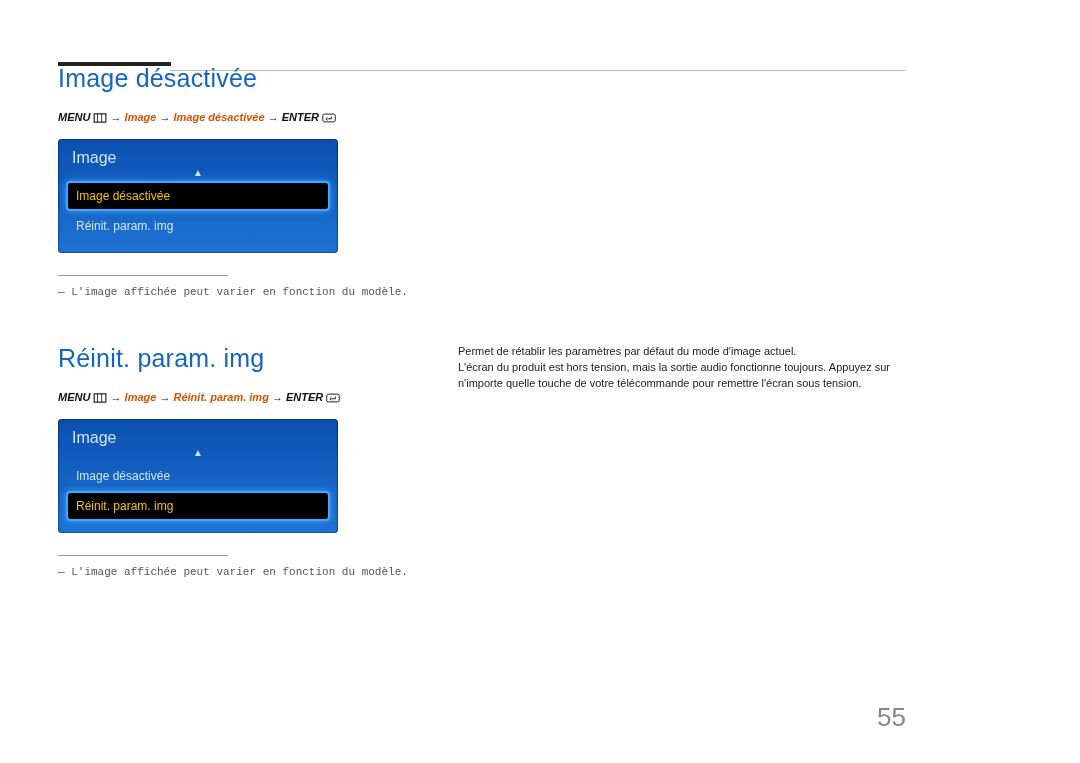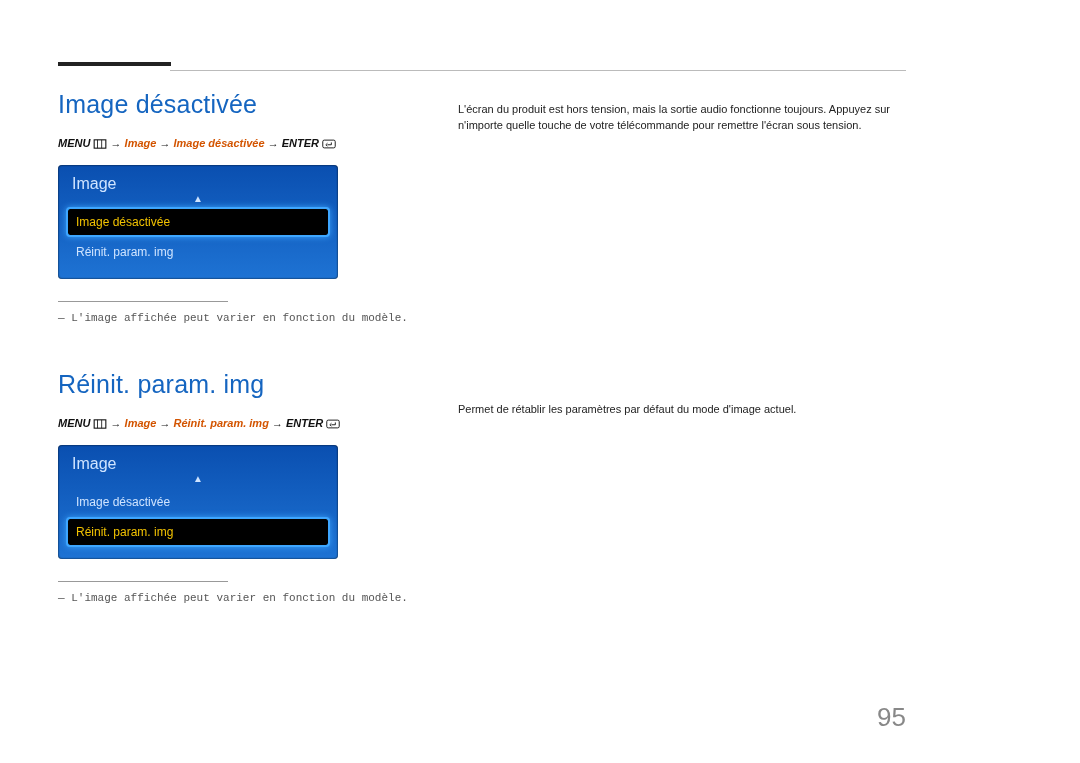--- a/index.html
+++ b/index.html
@@ -1,17 +1,17 @@
 <!DOCTYPE html>
 <html><head>
 <meta charset="utf-8">
 <style>
   * { box-sizing: border-box; margin: 0; padding: 0; }
   html, body { width: 1080px; height: 763px; background: #fff; font-family: Arial, Helvetica, sans-serif; color: #333; }
-  .page { position: relative; width: 964px; height: 763px; padding: 54px 58px 40px 58px; }
+  .page { position: relative; width: 964px; height: 763px; padding: 28px 58px 40px 58px; }
   .top-rule { border: none; border-top: 1px solid #bbb; position: absolute; top: 70px; left: 170px; right: 58px; }
   .top-rule-bold { position: absolute; top: 62px; left: 58px; width: 113px; height: 4px; background: #222; }
   .columns { position: relative; }
   .left-col { width: 380px; float: left; }
   .right-col { margin-left: 400px; padding-top: 48px; }
   .section-title { font-size: 25px; color: #1565c0; font-weight: 400; margin-top: 36px; margin-bottom: 18px; letter-spacing: 0.2px; }
   .breadcrumb { font-size: 11px; font-weight: bold; color: #111; margin-bottom: 14px; font-style: italic; }
   .breadcrumb .orange { color: #d35400; font-weight: bold; }
   .breadcrumb .icon { display: inline-block; vertical-align: -2px; }
   .osd-panel {
@@ -116,19 +116,19 @@
         <div class="osd-row">Image désactivée</div>
         <div class="osd-row selected">Réinit. param. img</div>
       </div>
 
       <hr class="note-rule">
       <div class="note">― <span>L'image affichée peut varier en fonction du modèle.</span></div>
 
     </div>
 
     <div class="right-col">
+      <p class="body-text right-block-2">Permet de rétablir les paramètres par défaut du mode d'image actuel.</p>
       <p class="body-text">L'écran du produit est hors tension, mais la sortie audio fonctionne toujours. Appuyez sur n'importe quelle touche de votre télécommande pour remettre l'écran sous tension.</p>
-      <p class="body-text right-block-2">Permet de rétablir les paramètres par défaut du mode d'image actuel.</p>
     </div>
   </div>
 
-  <div class="page-num">95</div>
+  <div class="page-num">55</div>
 </div>
 
 </body></html>

